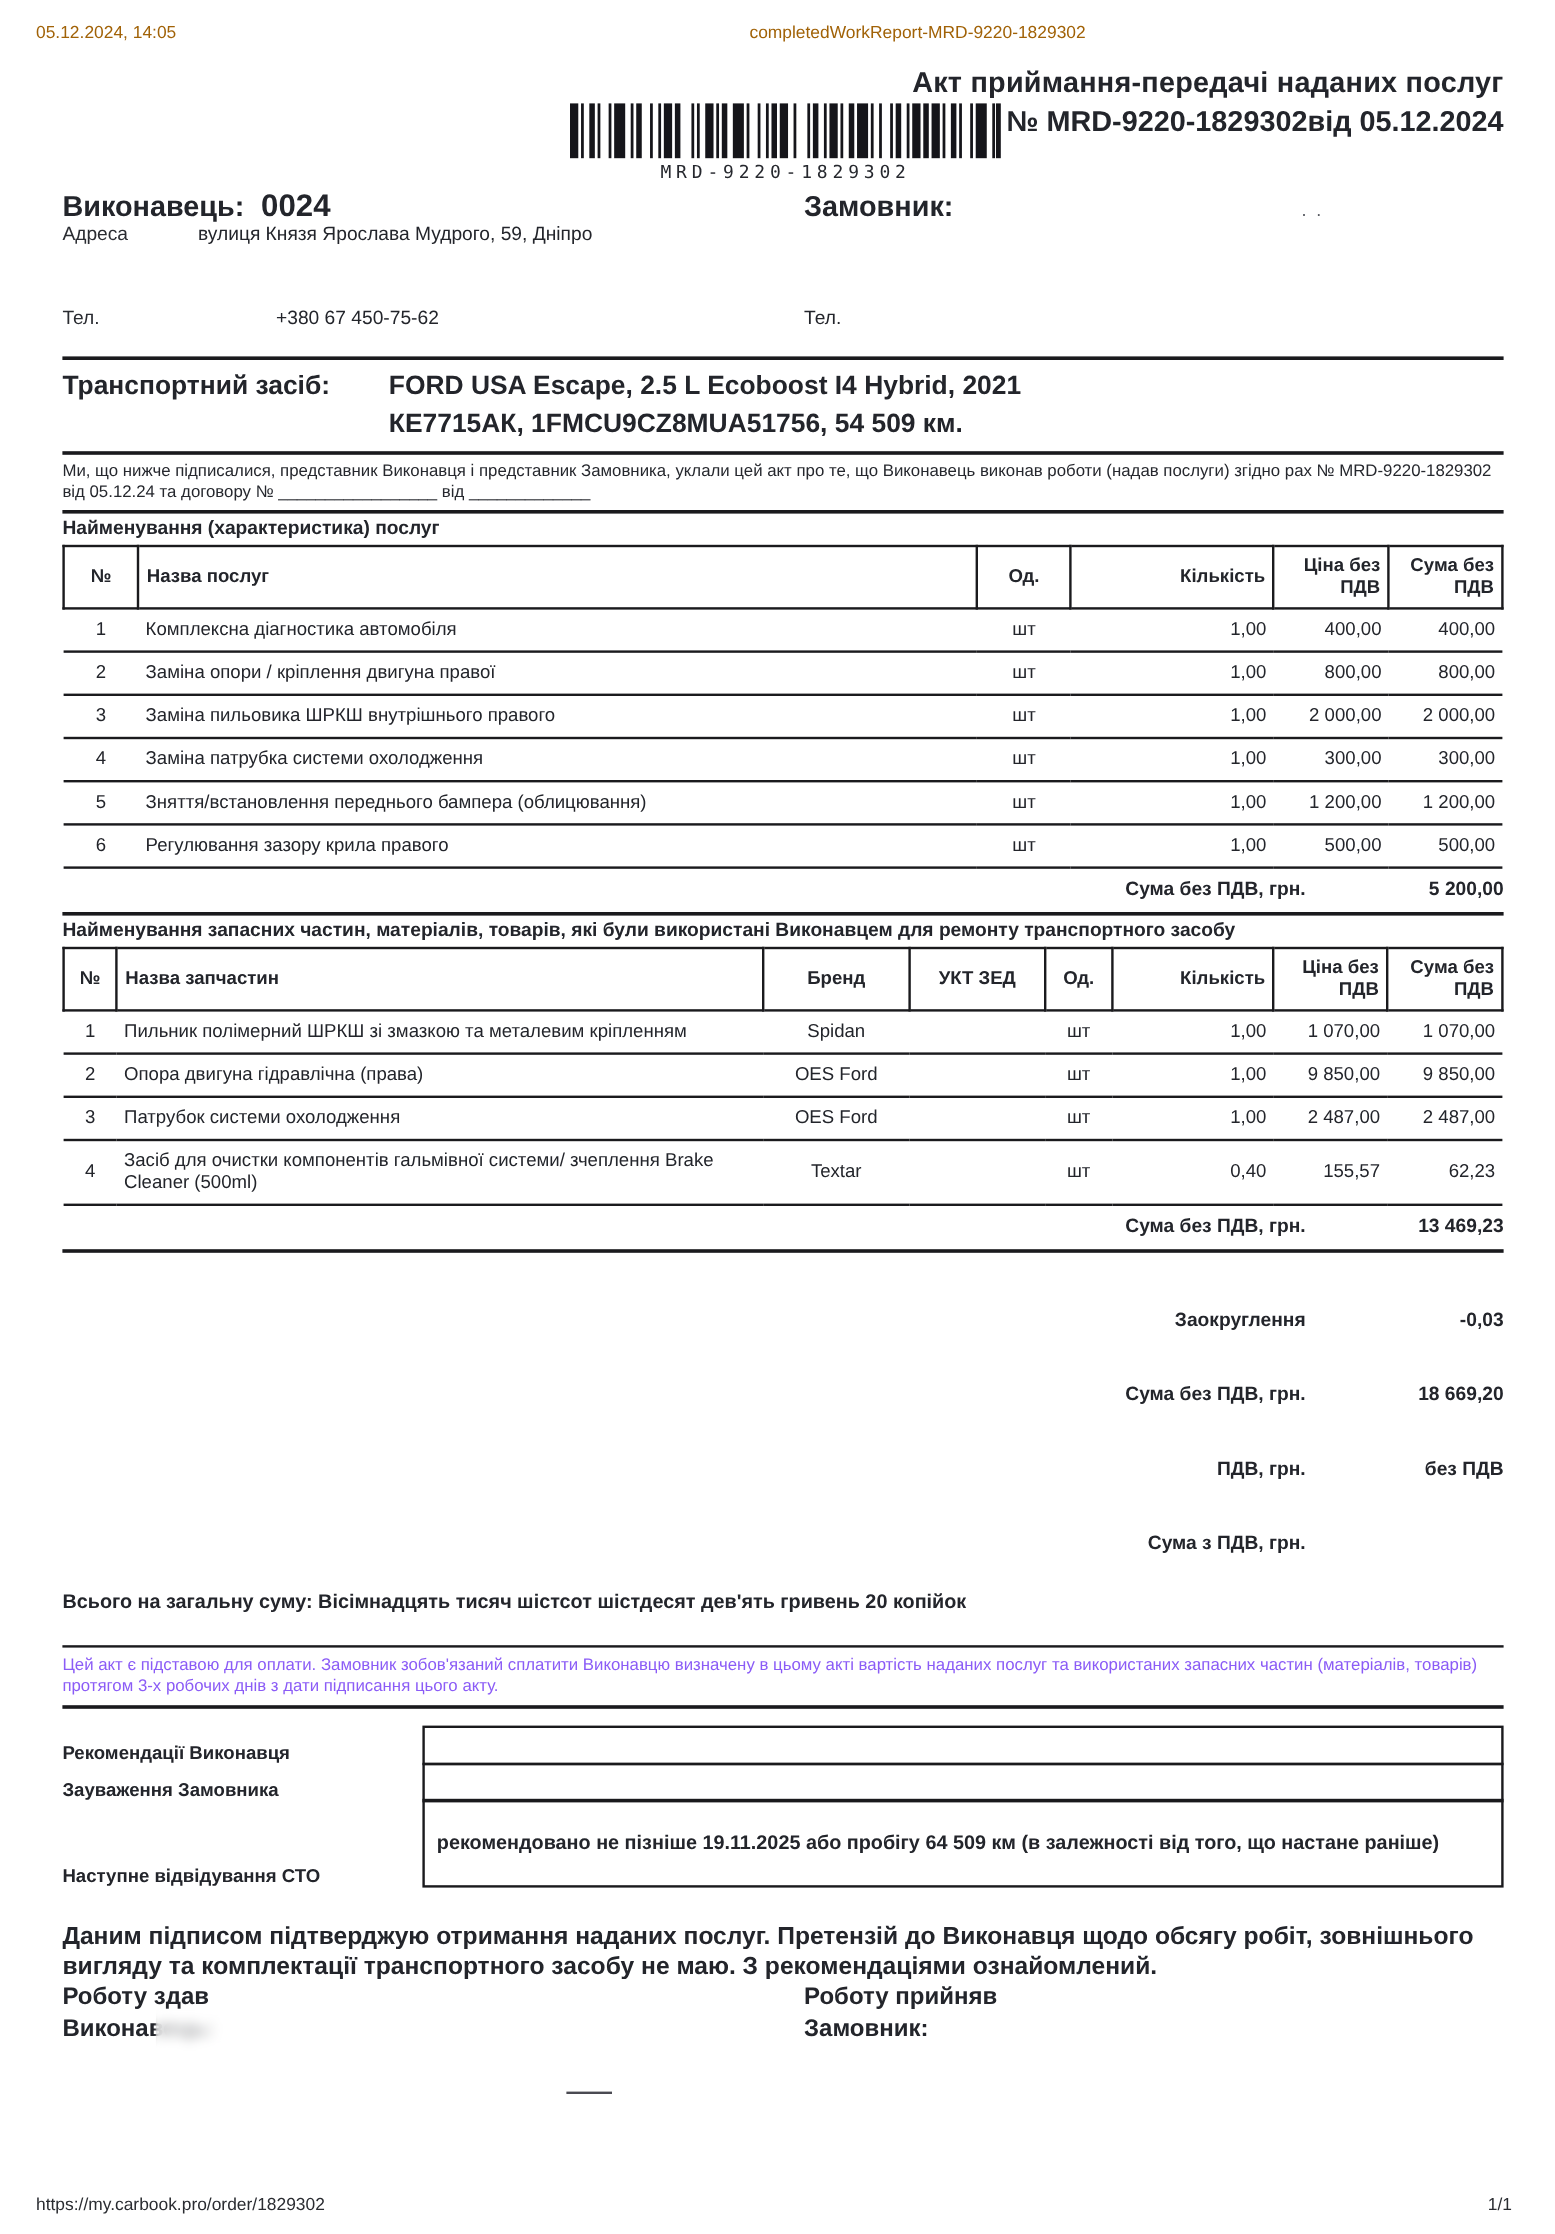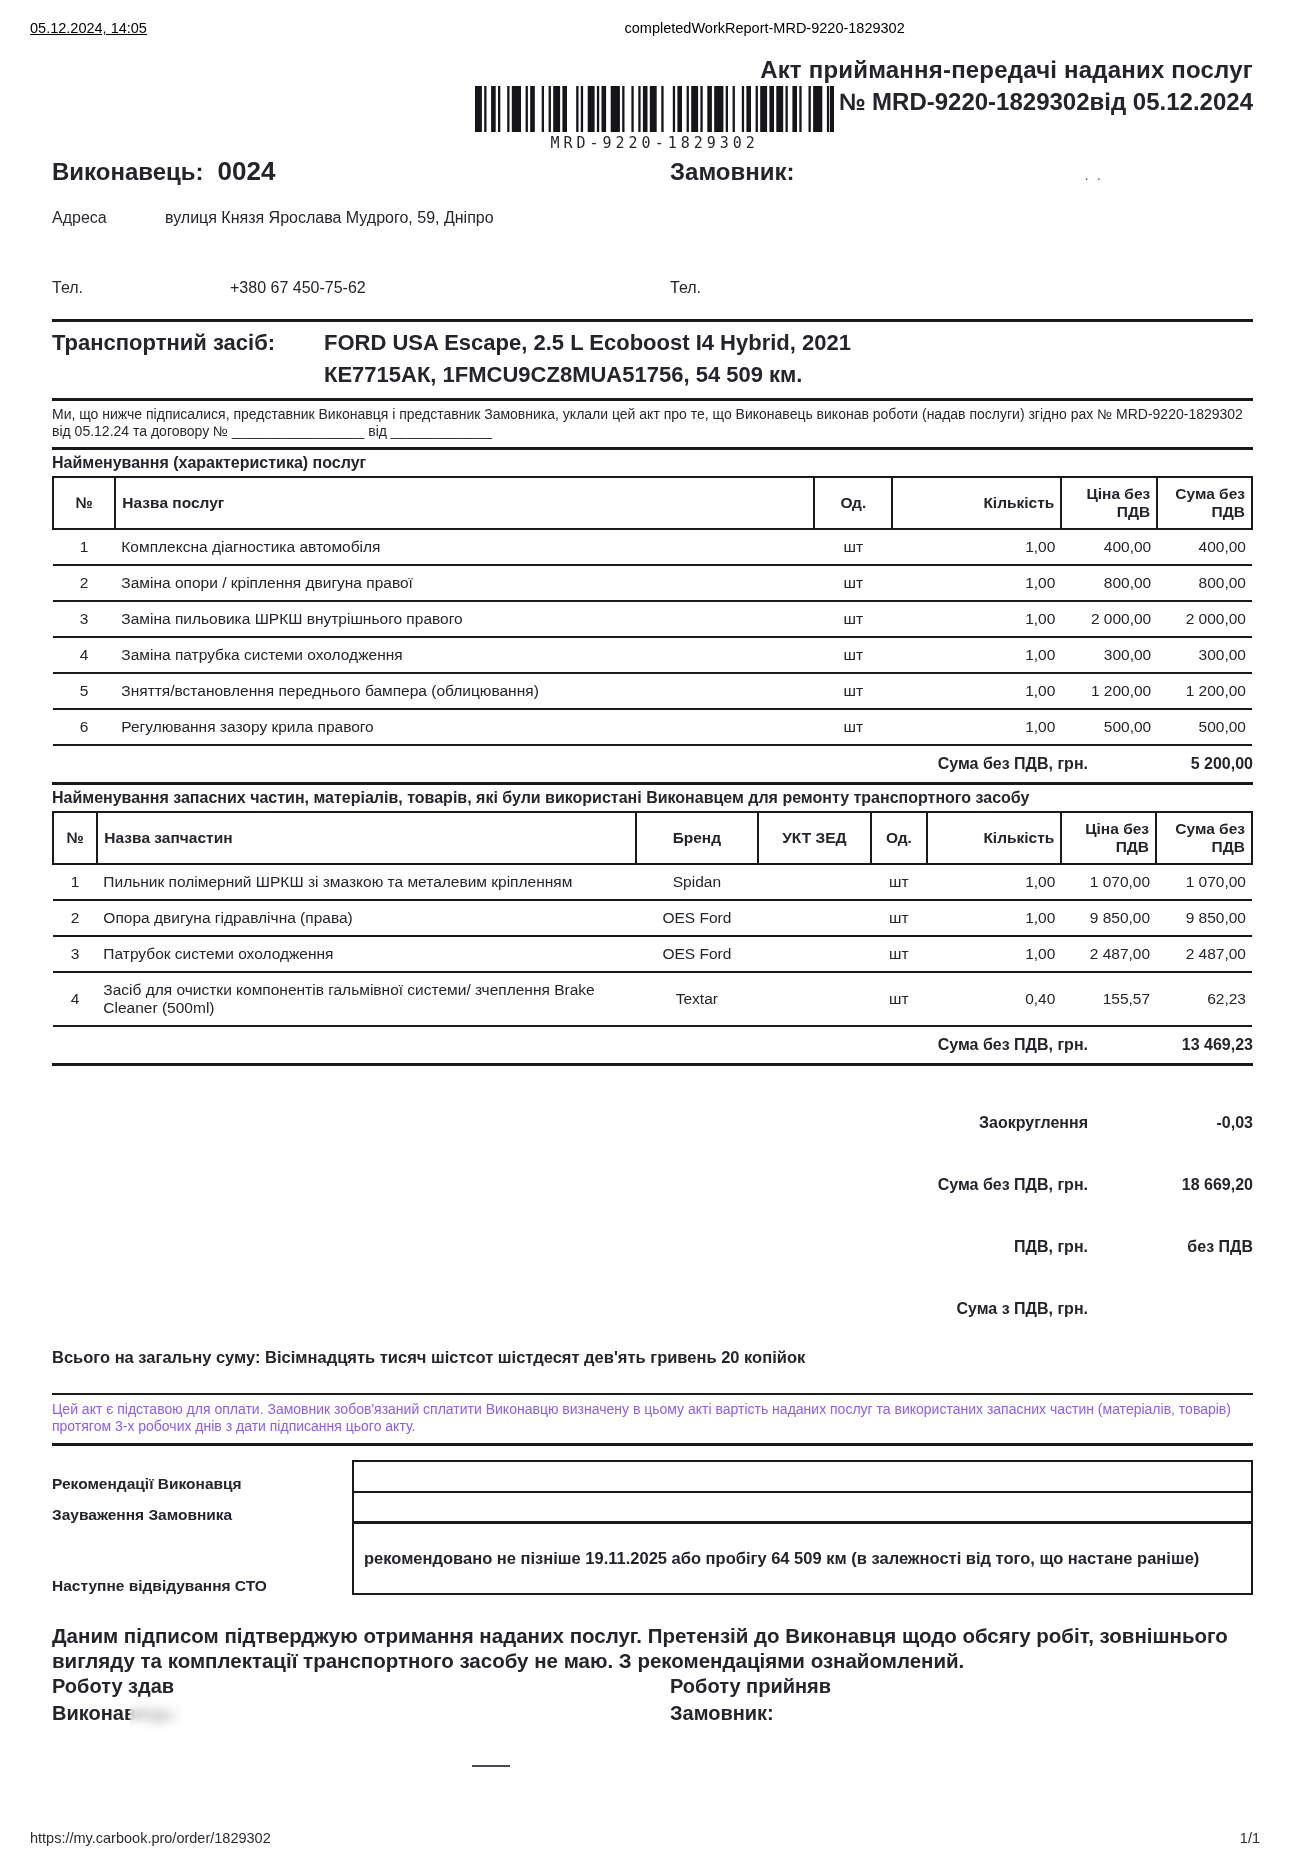--- a/index.html
+++ b/index.html
@@ -1,20 +1,20 @@
 <!DOCTYPE html>
 <html><head>
 <meta charset="utf-8">
 <style>
   html,body{margin:0;padding:0;background:#ffffff;}
   body{font-family:"Liberation Sans","DejaVu Sans",sans-serif;color:#23252b;}
   .page{position:relative;width:1296px;height:1862px;background:#fff;overflow:hidden;}
 
   
-  .chrome-top{position:relative;padding:20px 30px 0;font-size:14.5px;color:#000000;height:22px;text-decoration:underline;}
+  .chrome-top{position:relative;padding:20px 30px 0;font-size:14.5px;color:#a16207;height:22px;}
   .chrome-center{position:absolute;left:59%;transform:translateX(-50%);top:20px;white-space:nowrap;}
   .chrome-bottom{position:absolute;left:30px;right:36px;bottom:16px;display:flex;justify-content:space-between;font-size:14.5px;color:#2a2c31;}
 
   .doc{width:1201px;margin-left:52px;}
 
   
   .title-block{margin-top:14px;display:flex;flex-direction:column;align-items:flex-end;}
   .doc-title{font-size:24px;font-weight:bold;letter-spacing:.2px;}
   .title-row2{display:flex;align-items:flex-start;margin-top:2px;}
   .barcode-col{display:flex;flex-direction:column;align-items:center;margin-right:4px;padding-left:12px;}
@@ -26,21 +26,21 @@
 
   
   .parties{margin-top:4px;}
   .p-row{display:flex;align-items:baseline;}
   .p-rowA{margin-top:2px;}
   .p-left{width:618px;display:flex;align-items:baseline;flex:none;}
   .lbl-big{font-size:24px;font-weight:bold;}
   .val-big{font-size:26px;font-weight:bold;margin-left:14px;}
   .p-right{flex:1;display:flex;align-items:baseline;}
   .cust-redacted{margin-left:290px;color:#55575e;font-size:15px;letter-spacing:2px;}
-  .p-rowB{margin-top:22px;font-size:16px;}
+  .p-rowB{font-size:16px;}
   .lbl-sm{width:113px;flex:none;color:#2a2c31;}
   .p-rowC{margin-top:52px;font-size:16px;margin-bottom:22px;}
   .telL{width:178px;flex:none;}
   .telwrap{width:618px;display:flex;flex:none;}
 
   
   .vehicle{border-top:3px solid #1a1a1d;padding:8px 0 10px;}
   .veh-row{display:flex;align-items:baseline;}
   .veh-label{font-size:22px;font-weight:bold;width:272px;flex:none;}
   .veh-val{font-size:22px;font-weight:bold;}

